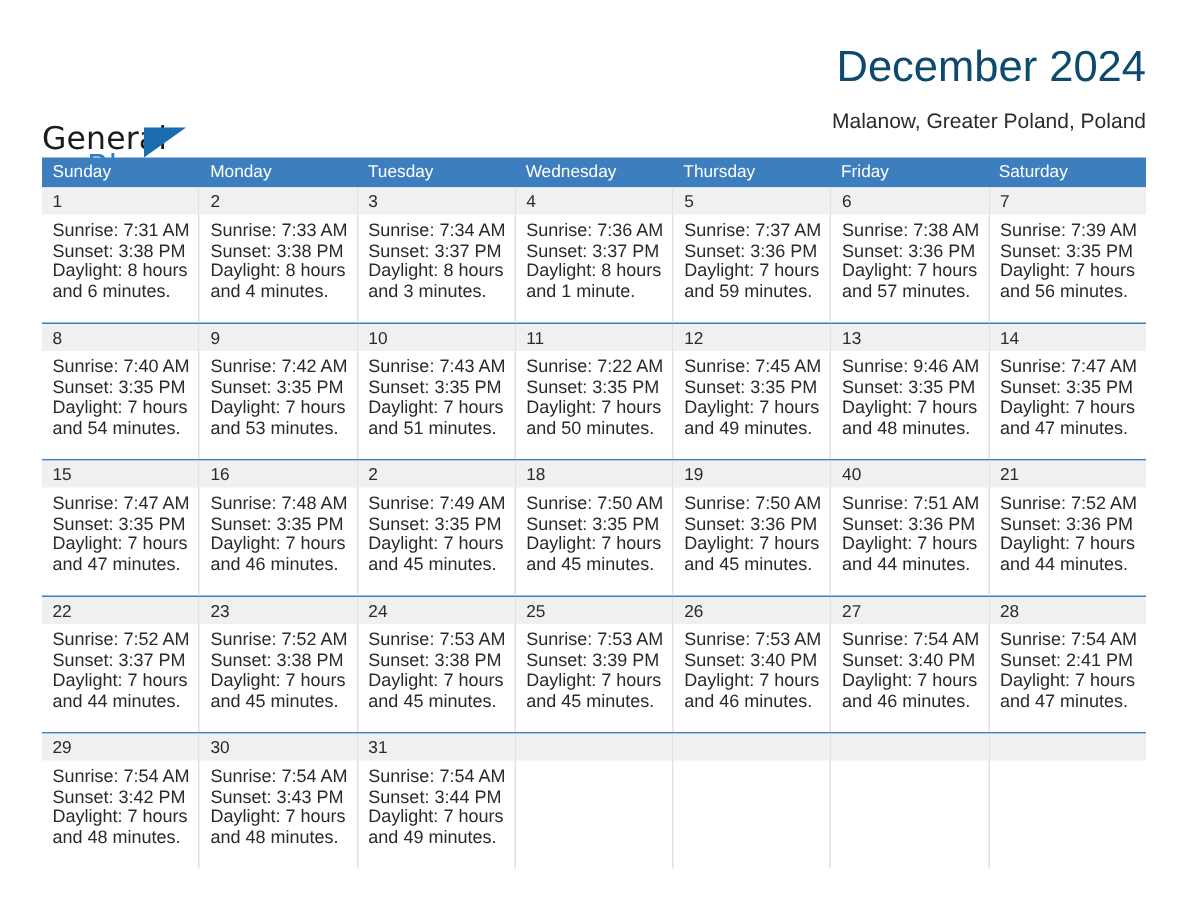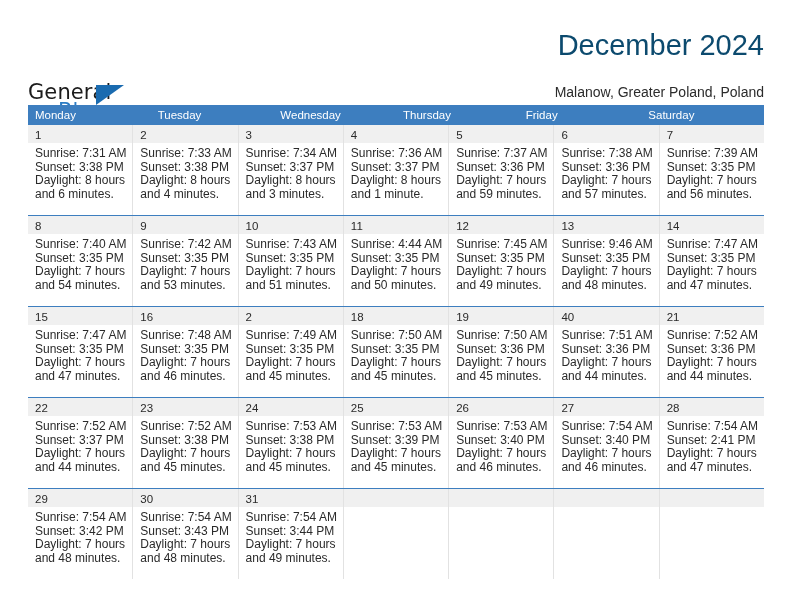--- a/index.html
+++ b/index.html
@@ -78,21 +78,21 @@
     color: #0c4a6e;
     line-height: 34px;
     white-space: nowrap;
     font-weight: normal;
     margin: 0;
   }
   .cal-subtitle {
     font-size: 14px;
     color: #2b2b2b;
     line-height: 20px;
-    margin-top: 20px;
+    margin-top: 8px;
     white-space: nowrap;
   }
 
   
   .calendar {
     position: absolute;
     left: 28px;
     top: 105px;
     width: 736px;
   }
@@ -168,20 +168,21 @@
     <div class="title-block">
       <h1 class="cal-title">December 2024</h1>
       <div class="cal-subtitle">Malanow, Greater Poland, Poland</div>
     </div>
 
   </div>
 
   <div class="calendar">
 
     <div class="weekday-row">
+      <div class="weekday">Sunday</div>
       <div class="weekday">Monday</div>
       <div class="weekday">Tuesday</div>
       <div class="weekday">Wednesday</div>
       <div class="weekday">Thursday</div>
       <div class="weekday">Friday</div>
       <div class="weekday">Saturday</div>
     </div>
 
     <div class="week-row first">
       <div class="day-cell">
@@ -273,21 +274,21 @@
         <div class="day-info">
           <div>Sunrise: 7:43 AM</div>
           <div>Sunset: 3:35 PM</div>
           <div>Daylight: 7 hours</div>
           <div>and 51 minutes.</div>
         </div>
       </div>
       <div class="day-cell">
         <div class="day-num-band"><span class="day-num">11</span></div>
         <div class="day-info">
-          <div>Sunrise: 4:44 AM</div>
+          <div>Sunrise: 7:22 AM</div>
           <div>Sunset: 3:35 PM</div>
           <div>Daylight: 7 hours</div>
           <div>and 50 minutes.</div>
         </div>
       </div>
       <div class="day-cell">
         <div class="day-num-band"><span class="day-num">12</span></div>
         <div class="day-info">
           <div>Sunrise: 7:45 AM</div>
           <div>Sunset: 3:35 PM</div>

